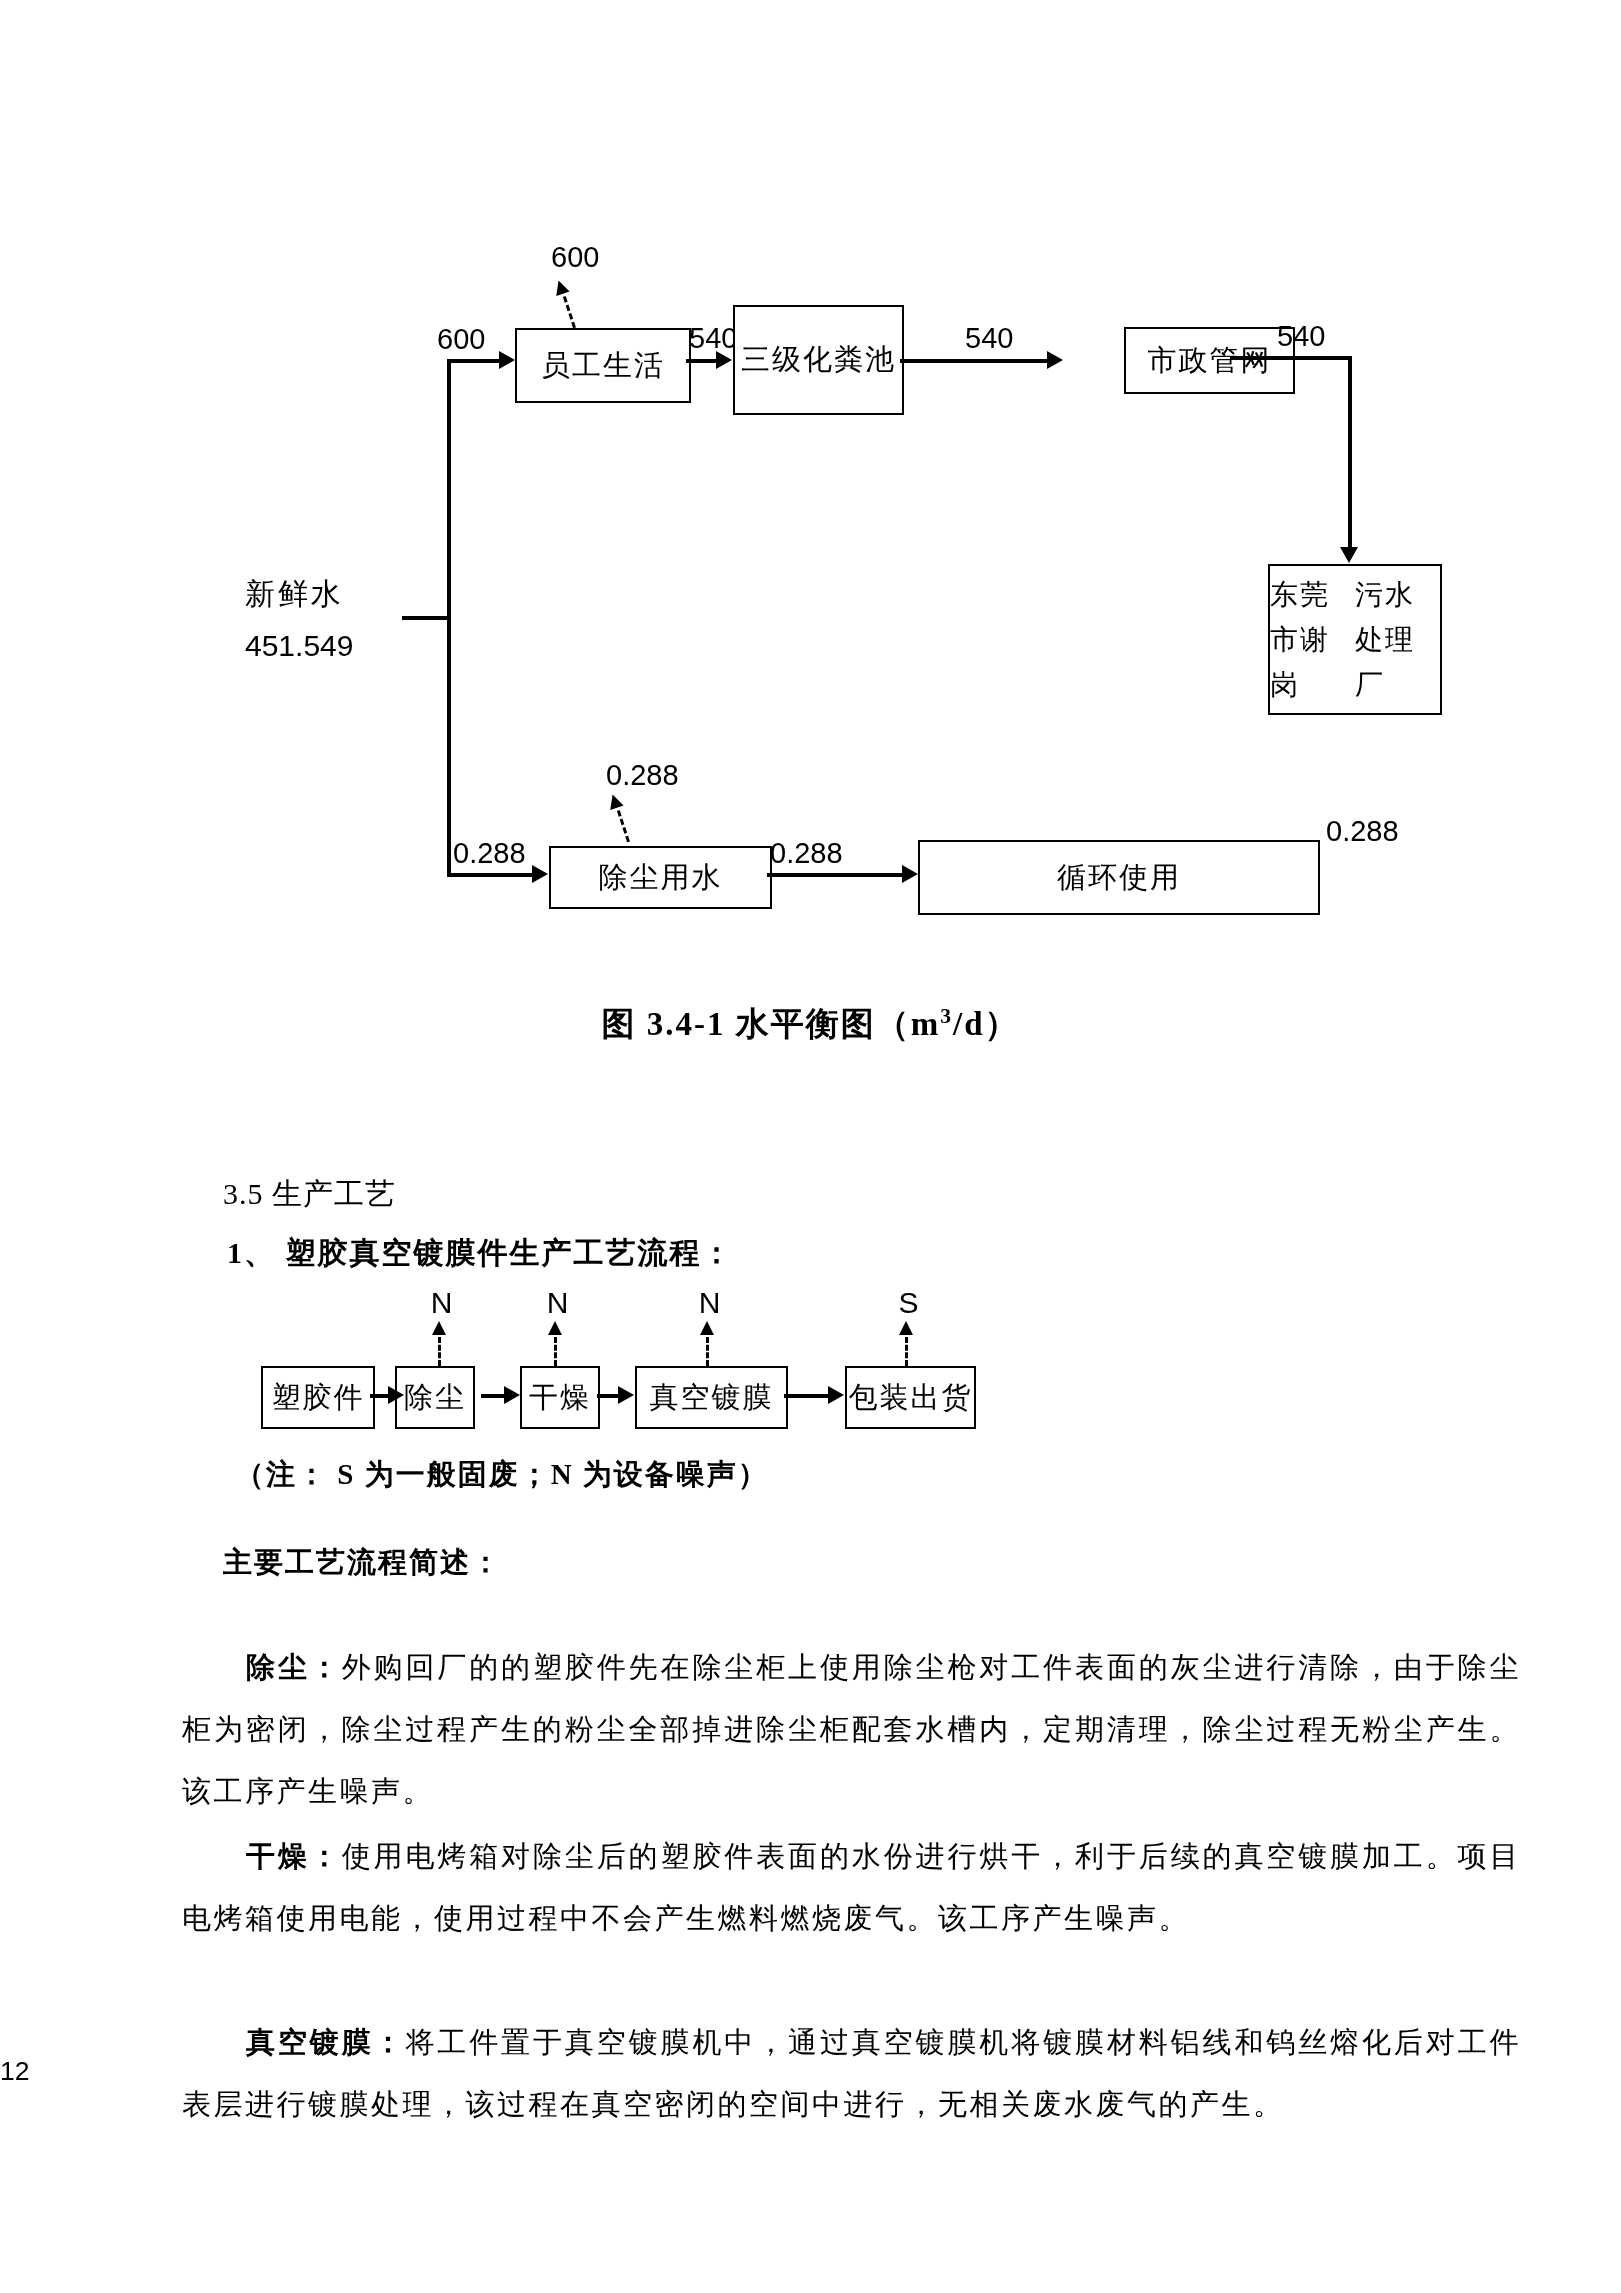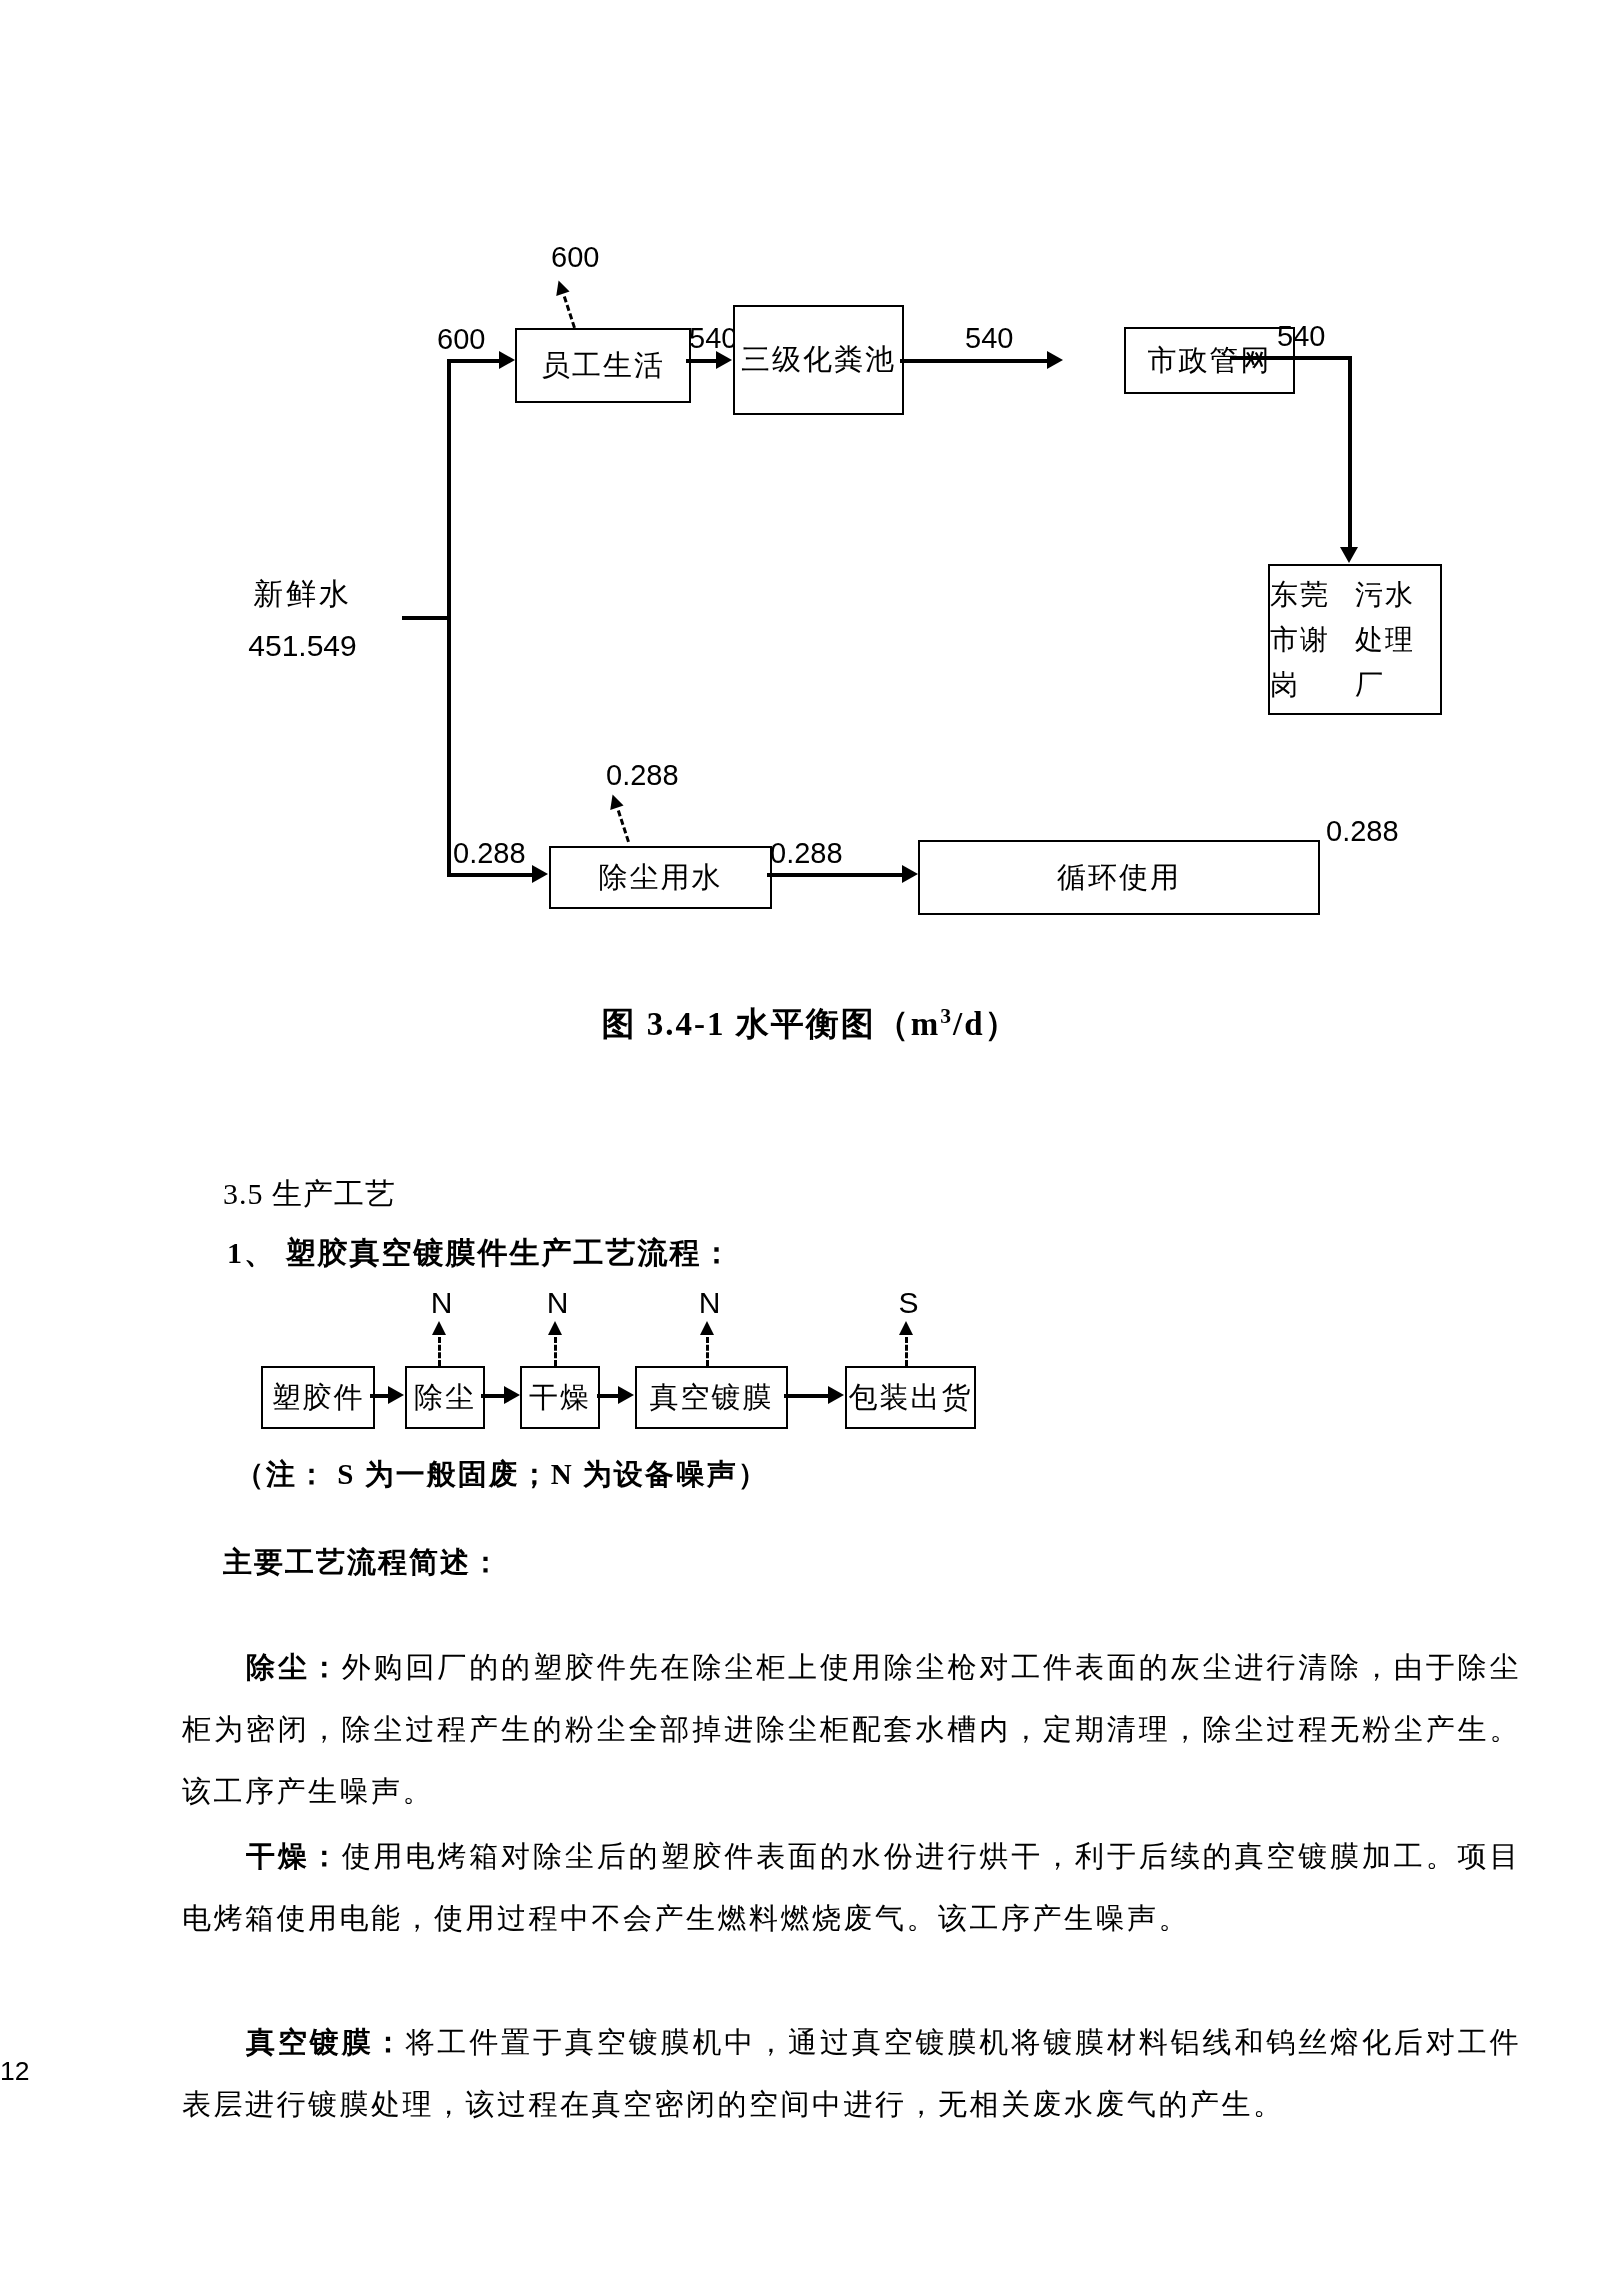--- a/index.html
+++ b/index.html
@@ -16,21 +16,21 @@
   .ah-d{border-left:9.8px solid transparent;border-right:9.8px solid transparent;border-top:16.7px solid #000;}
   .ah-u{border-left:7.8px solid transparent;border-right:7.8px solid transparent;border-bottom:14.7px solid #000;}
   .num{position:absolute;font-family:"Liberation Sans",sans-serif;font-size:29px;white-space:nowrap;}
   .evap{position:absolute;display:flex;flex-direction:column;align-items:center;
         transform:rotate(-18deg);transform-origin:50% 100%;}
   .evap .dash{width:0;height:33px;border-left:3.9px dashed #000;margin-top:2.9px;}
   .pdash{position:absolute;display:flex;flex-direction:column;align-items:center;}
   .pdash .dash{width:0;height:29px;border-left:3.9px dashed #000;margin-top:2px;}
 
   
-  .fresh{position:absolute;left:229px;top:574px;width:147px;text-align:center;}
+  .fresh{position:absolute;left:245px;top:574px;width:147px;}
   .fresh .cjk{font-size:30px;letter-spacing:2.9px;}
   .fresh .val{font-family:"Liberation Sans",sans-serif;font-size:30px;margin-top:13.7px;}
   .bx-staff{left:515px;top:328px;width:172px;height:71px;}
   .bx-septic{left:733px;top:305px;width:167px;height:106px;}
   .bx-muni{left:1124px;top:327px;width:167px;height:63px;}
   .bx-plant{left:1268px;top:564px;width:170px;height:147px;flex-direction:row;font-size:28px;line-height:45px;}
   .bx-dust{left:549px;top:846px;width:219px;height:59px;}
   .bx-recycle{left:918px;top:840px;width:398px;height:71px;}
 
   .caption{position:absolute;left:0;right:0;top:1002px;text-align:center;
@@ -158,21 +158,21 @@
         <div class="dash"></div>
       </div>
     <div class="pdash" style="left:899px;top:1321px;">
         <div class="ah-u"></div>
         <div class="dash"></div>
       </div>
 
     <div class="pbx" style="left:261px;top:1366px;width:110px;height:59px;">
       <span>塑胶件</span>
     </div>
-    <div class="pbx" style="left:405px;top:1366px;width:76px;height:59px;">
+    <div class="pbx" style="left:395px;top:1366px;width:76px;height:59px;">
       <span>除尘</span>
     </div>
     <div class="pbx" style="left:520px;top:1366px;width:76px;height:59px;">
       <span>干燥</span>
     </div>
     <div class="pbx" style="left:635px;top:1366px;width:149px;height:59px;">
       <span>真空镀膜</span>
     </div>
     <div class="pbx" style="left:845px;top:1366px;width:127px;height:59px;">
       <span>包装出货</span>

